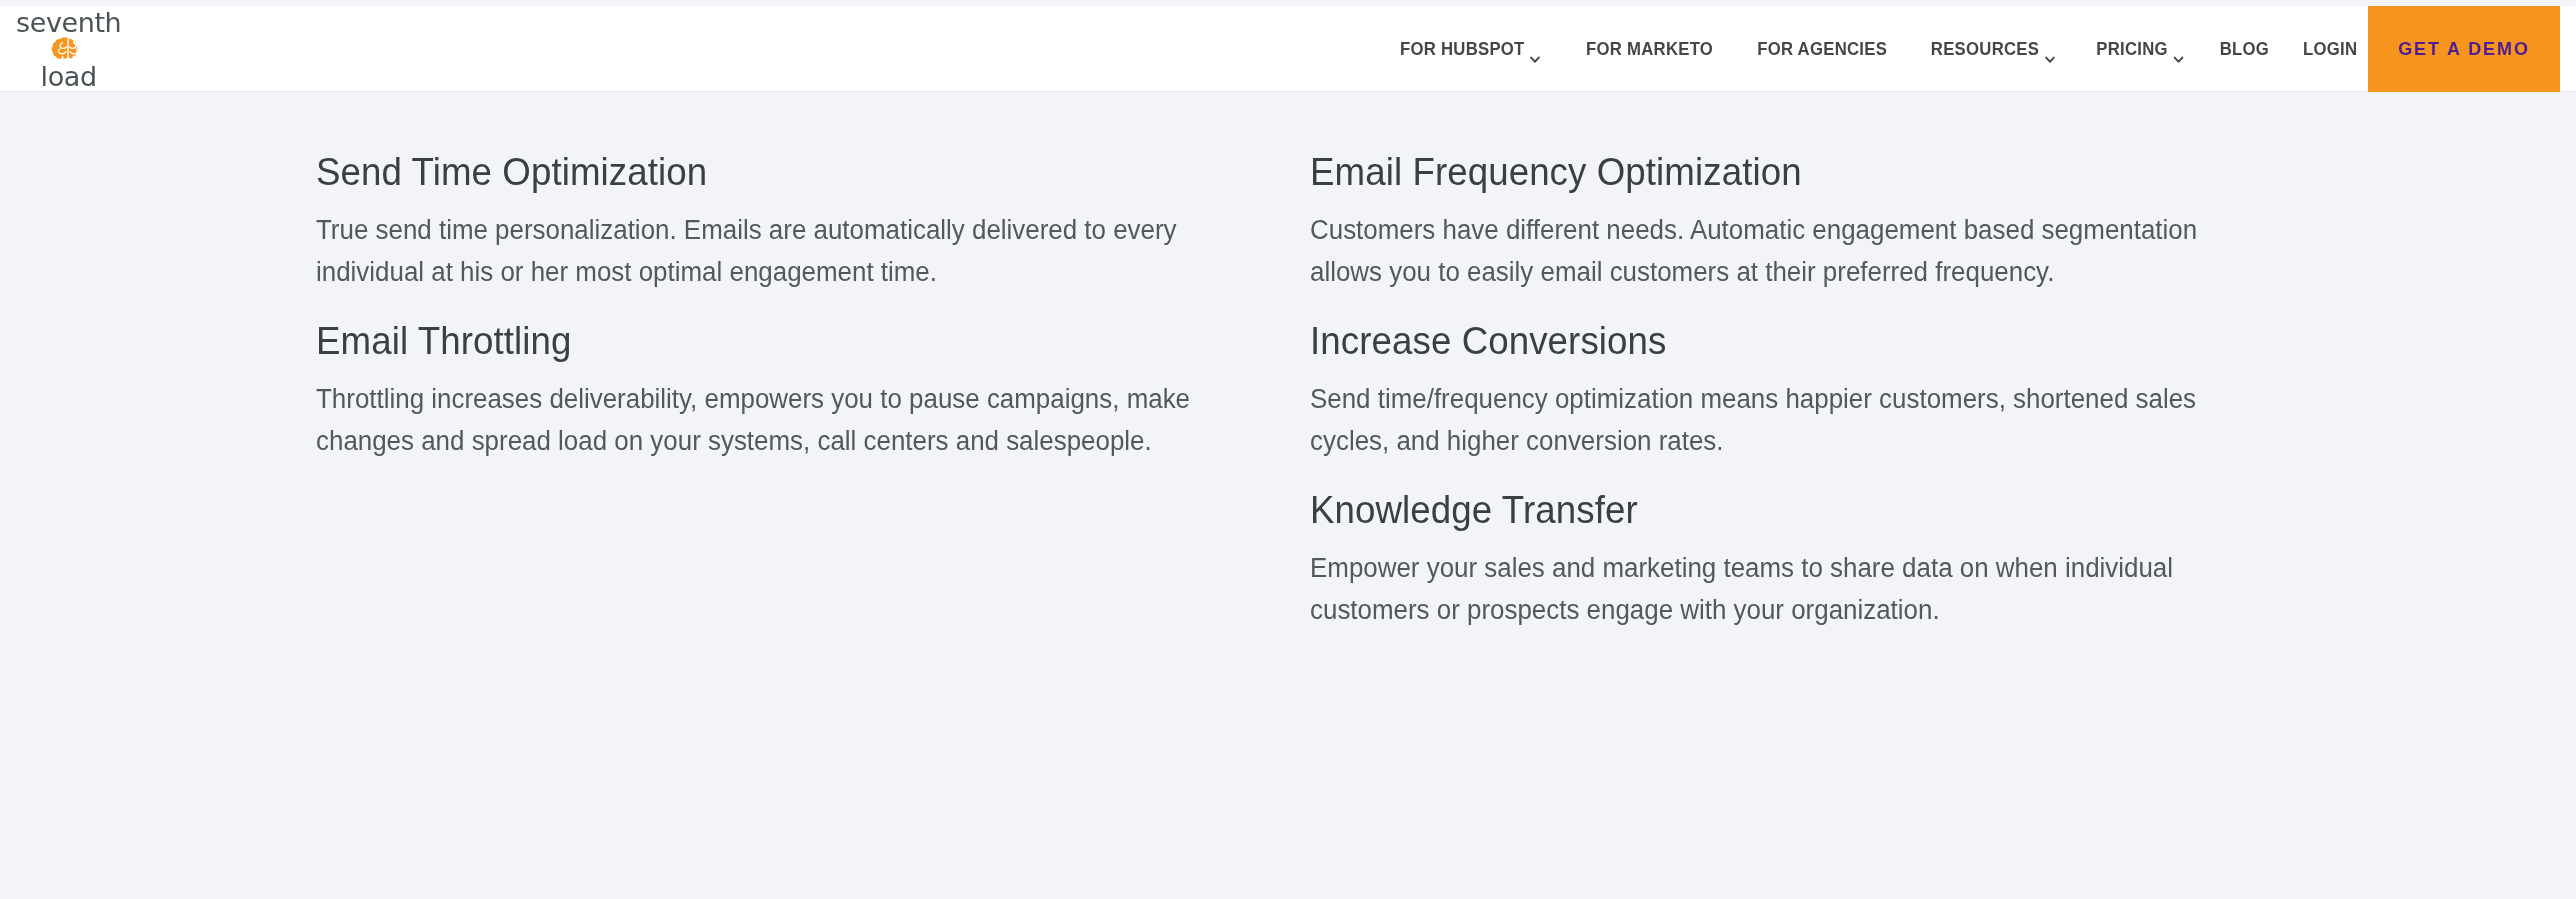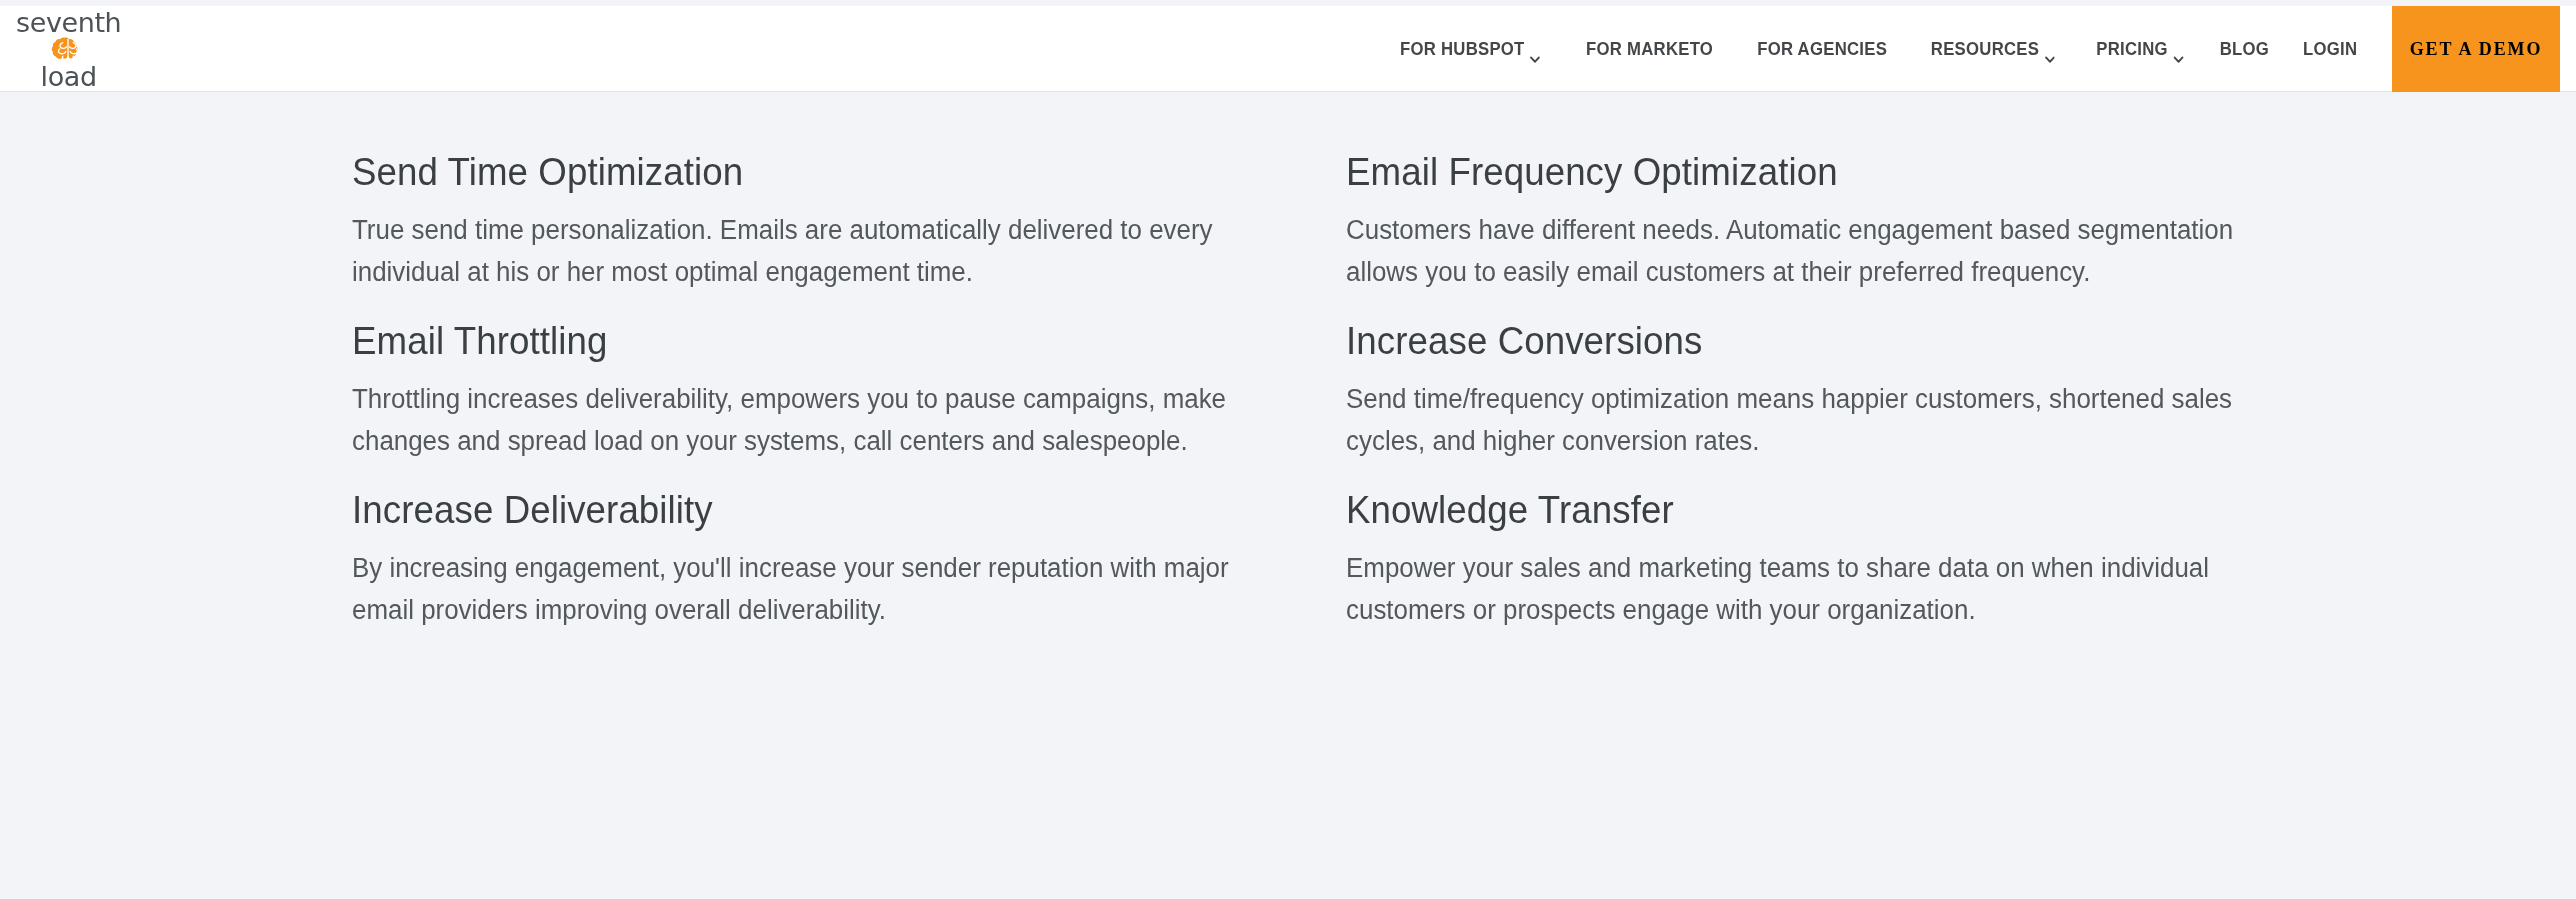--- a/index.html
+++ b/index.html
@@ -95,25 +95,25 @@
     height: 7.2px;
     position: relative;
     top: 0.9px;
   }
 
   .cta {
     position: absolute;
     right: 16px;
     top: 0;
     height: 86px;
-    width: 168px;
+    width: 192px;
     background: #f7941d;
-    color: #000000;
+    color: #4c1d95;
     border: none;
-    font-family: Liberation Serif, serif;
+    font-family: Liberation Sans, sans-serif;
     font-size: 18px;
     font-weight: 700;
     letter-spacing: 1.9px;
     cursor: pointer;
     display: flex;
     align-items: center;
     justify-content: center;
     text-decoration: none;
   }
 
@@ -122,21 +122,20 @@
     width: 100%;
     height: calc(899px - 92px);
     background: #f2f4f8;
     padding-top: 56px;
   }
 
   .columns {
     display: flex;
     padding-left: 316px;
     gap: 0;
-    margin-left: 36px;
   }
 
   .col { width: 994px; }
   .col.right { width: 1030px; }
 
   .feature { margin-bottom: 5.4px; }
 
   .feature h2 {
     font-family: "Liberation Sans Narrow", "Liberation Sans", sans-serif;
     font-size: 39px;
@@ -250,24 +249,20 @@
       <section class="feature">
         <h2>Send Time Optimization</h2>
         <p>True send time personalization. Emails are automatically delivered to every individual at his or her most optimal engagement time.</p>
       </section>
 
       <section class="feature">
         <h2>Email Throttling</h2>
         <p>Throttling increases deliverability, empowers you to pause campaigns, make changes and spread load on your systems, call centers and salespeople.</p>
       </section>
 
-      <section class="feature">
-        <h2>Increase Deliverability</h2>
-        <p>By increasing engagement, you'll increase your sender reputation with major email providers improving overall deliverability.</p>
-      </section>
 
     </div>
 
     <div class="col right">
 
       <section class="feature">
         <h2>Email Frequency Optimization</h2>
         <p>Customers have different needs. Automatic engagement based segmentation allows you to easily email customers at their preferred frequency.</p>
       </section>
 

